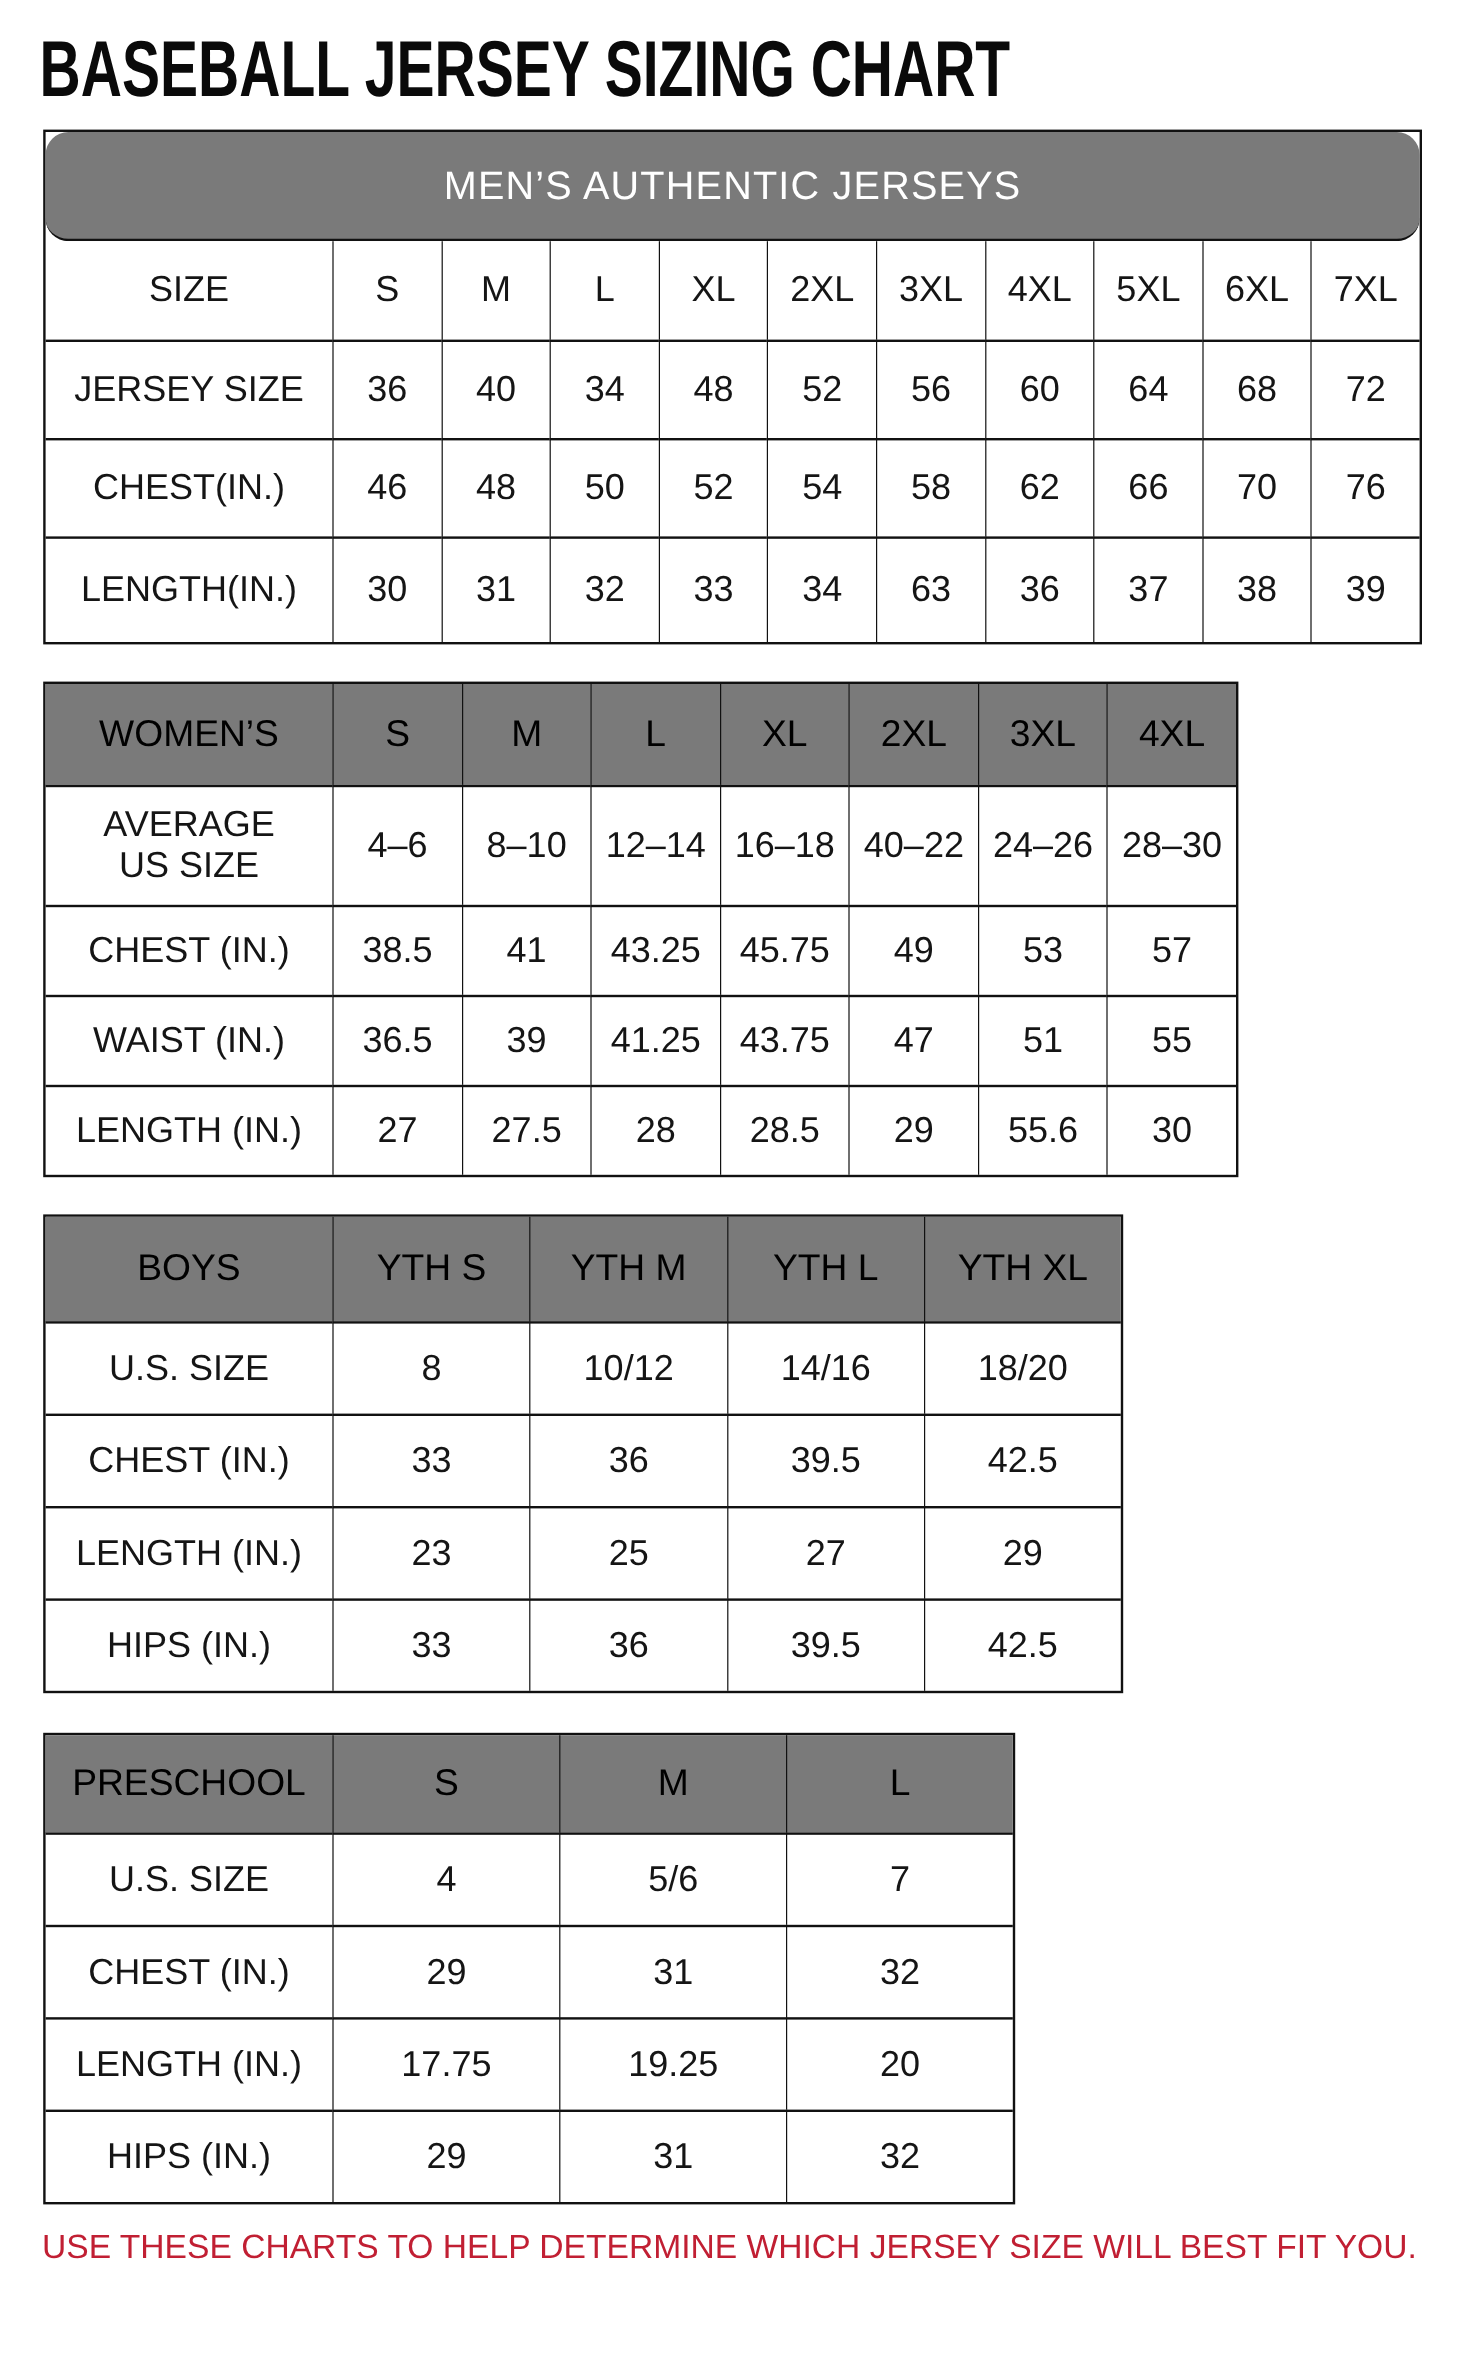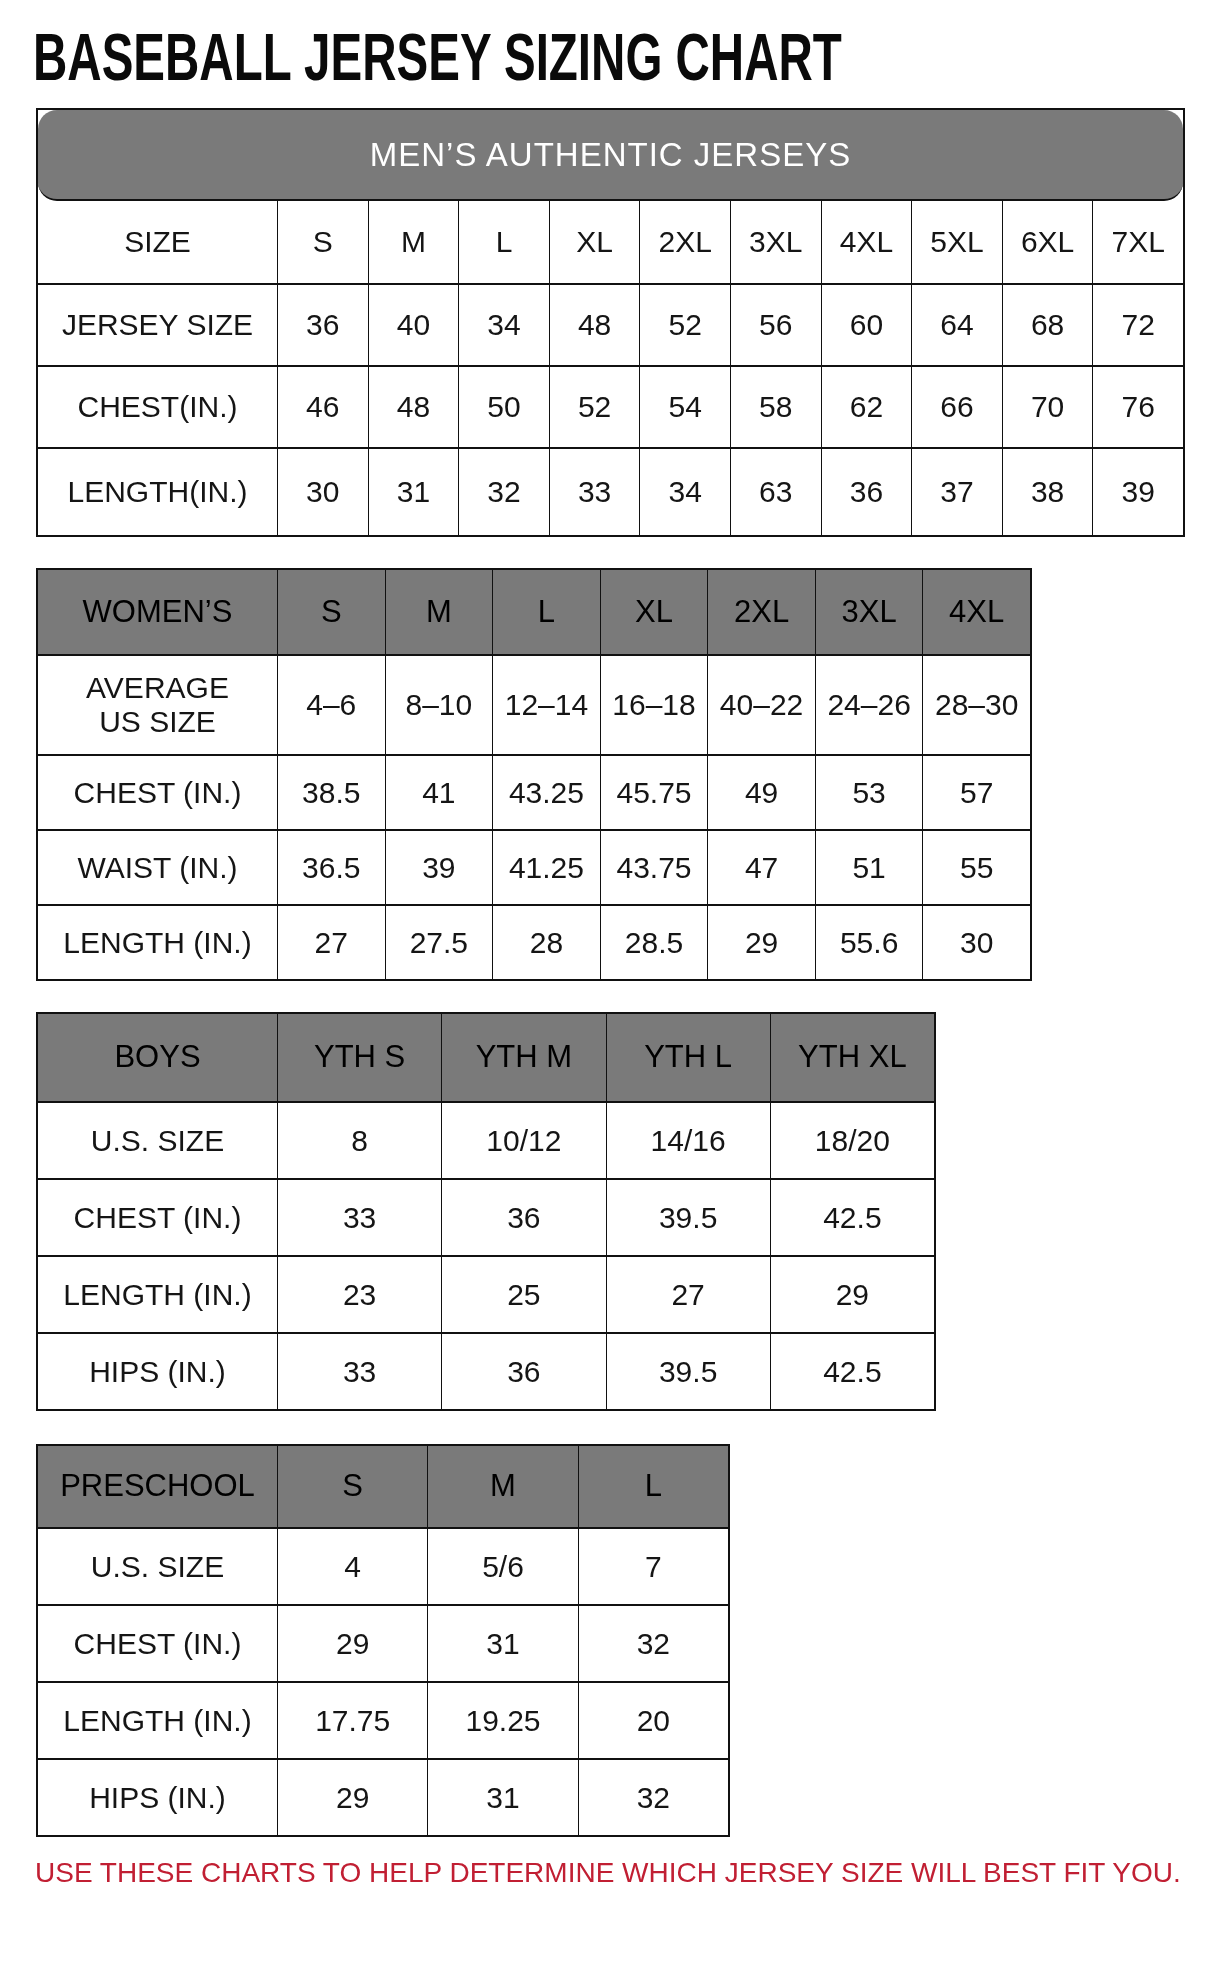--- a/index.html
+++ b/index.html
@@ -24,21 +24,21 @@
   .footer-note {
     margin: 20px 0 0 35px;
     font-size: 28px; line-height: 31px; font-weight: 400;
     color: #c11f33; white-space: nowrap;
   }
 
   .tbl { margin-left: 36px; border: 2px solid #111111; box-sizing: border-box; background: #ffffff; }
   .tbl-mens      { margin-top: 18px; width: 1149px; }
   .tbl-womens    { margin-top: 31px; width: 996px; }
   .tbl-boys      { margin-top: 31px; width: 900px; }
-  .tbl-preschool { margin-top: 33px; width: 694px; }
+  .tbl-preschool { margin-top: 33px; width: 810px; }
 
   .banner {
     height: 89px; background: #7a7a7a; border-bottom: 2px solid #111111;
     display: flex; align-items: center; justify-content: center;
     color: #ffffff; font-size: 33px; letter-spacing: 1px; font-weight: 400; border-radius: 19px;
   }
 
   .grid { display: grid; }
   .row { display: contents; }
   .c {

